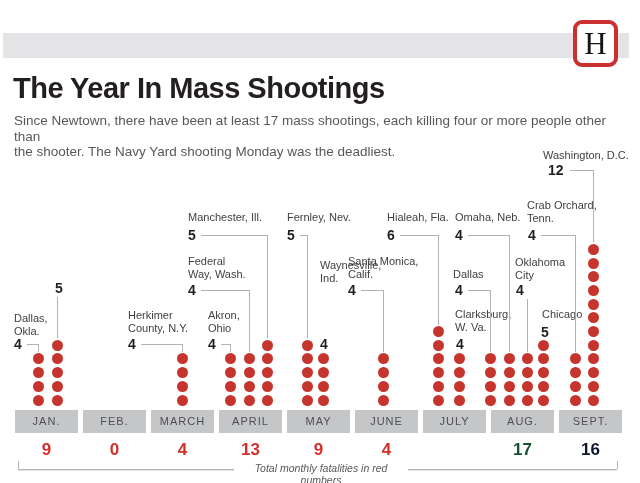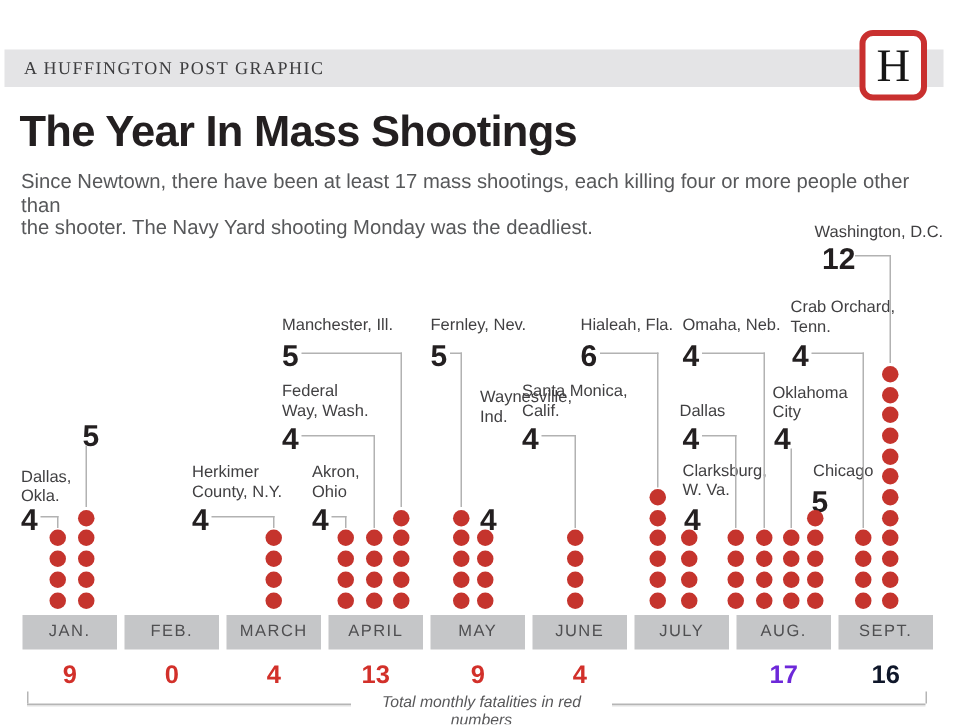--- a/index.html
+++ b/index.html
@@ -18,42 +18,41 @@
            font-size:31px;color:#151515;}
   #page-title{left:13px;top:72px;font-size:29px;font-weight:bold;color:#231f20;
               letter-spacing:-0.5px;}
   #page-subtitle{left:14px;top:113px;width:615px;font-size:13.5px;line-height:15.5px;
                  color:#57585a;white-space:pre-line;}
 
   
   .dot{position:absolute;width:11px;height:11px;border-radius:50%;}
   .city-label{position:absolute;font-size:11px;line-height:12.5px;color:#414042;
               white-space:pre-line;}
-  .city-num{position:absolute;font-size:20px;font-weight:bold;color:#231f20;}
+  .city-num{position:absolute;font-size:14px;font-weight:bold;color:#231f20;}
   .leader{position:absolute;background:#b2b2b2;}
   .month-cell{position:absolute;top:410px;width:63px;height:23px;background:#c5c6c8;
               text-align:center;line-height:23px;font-size:11px;letter-spacing:1px;
               color:#4f4f51;}
   .month-total{position:absolute;top:440px;width:63px;text-align:center;
                font-size:17px;font-weight:bold;}
 
   
   .bracket-line{position:absolute;top:469px;height:1px;background:#b5b5b5;
                 box-shadow:0 1px 0 #e2e2e2;}
   .bracket-tick{position:absolute;top:461px;width:1px;height:8px;background:#b5b5b5;}
   #footer-note{left:240px;top:462px;width:162px;text-align:center;font-size:10.5px;
                font-style:italic;color:#58585a;}
 </style>
 </head>
 <body>
 
 <div id="stage">
 
   <div id="kicker-bar" class="abs"></div>
-  <div id="kicker-text" class="abs">A HUFFINGTON POST GRAPHIC</div>
   <div id="hp-logo" class="abs">H</div>
 
   <div id="page-title" class="abs">The Year In Mass Shootings</div>
   <div id="page-subtitle" class="abs">Since Newtown, there have been at least 17 mass shootings, each killing four or more people other than
 the shooter. The Navy Yard shooting Monday was the deadliest.</div>
 
   <div id="chart" class="abs" style="left:0;top:140px;width:640px;height:343px;"></div>
 
   <div class="bracket-tick" style="left:18px;"></div>
   <div class="bracket-line" style="left:18px;width:216px;"></div>
@@ -218,16 +217,16 @@
     <div class="month-cell" style="left: 151px; width: 63px; background: rgb(197, 198, 200);">MARCH</div>
     <div class="month-total" style="left: 151px; width: 63px; color: rgb(210, 48, 42);">4</div>
     <div class="month-cell" style="left: 219px; width: 63px; background: rgb(197, 198, 200);">APRIL</div>
     <div class="month-total" style="left: 219px; width: 63px; color: rgb(210, 48, 42);">13</div>
     <div class="month-cell" style="left: 287px; width: 63px; background: rgb(197, 198, 200);">MAY</div>
     <div class="month-total" style="left: 287px; width: 63px; color: rgb(210, 48, 42);">9</div>
     <div class="month-cell" style="left: 355px; width: 63px; background: rgb(197, 198, 200);">JUNE</div>
     <div class="month-total" style="left: 355px; width: 63px; color: rgb(210, 48, 42);">4</div>
     <div class="month-cell" style="left: 423px; width: 63px; background: rgb(197, 198, 200);">JULY</div>
     <div class="month-cell" style="left: 491px; width: 63px; background: rgb(197, 198, 200);">AUG.</div>
-    <div class="month-total" style="left: 491px; width: 63px; color: #6d28d9;">17</div>
+    <div class="month-total" style="left: 491px; width: 63px; color: #14532d;">17</div>
     <div class="month-cell" style="left: 559px; width: 63px; background: rgb(197, 198, 200);">SEPT.</div>
     <div class="month-total" style="left: 559px; width: 63px; color: #0f172a;">16</div>
   </div>
 
 </body></html>

